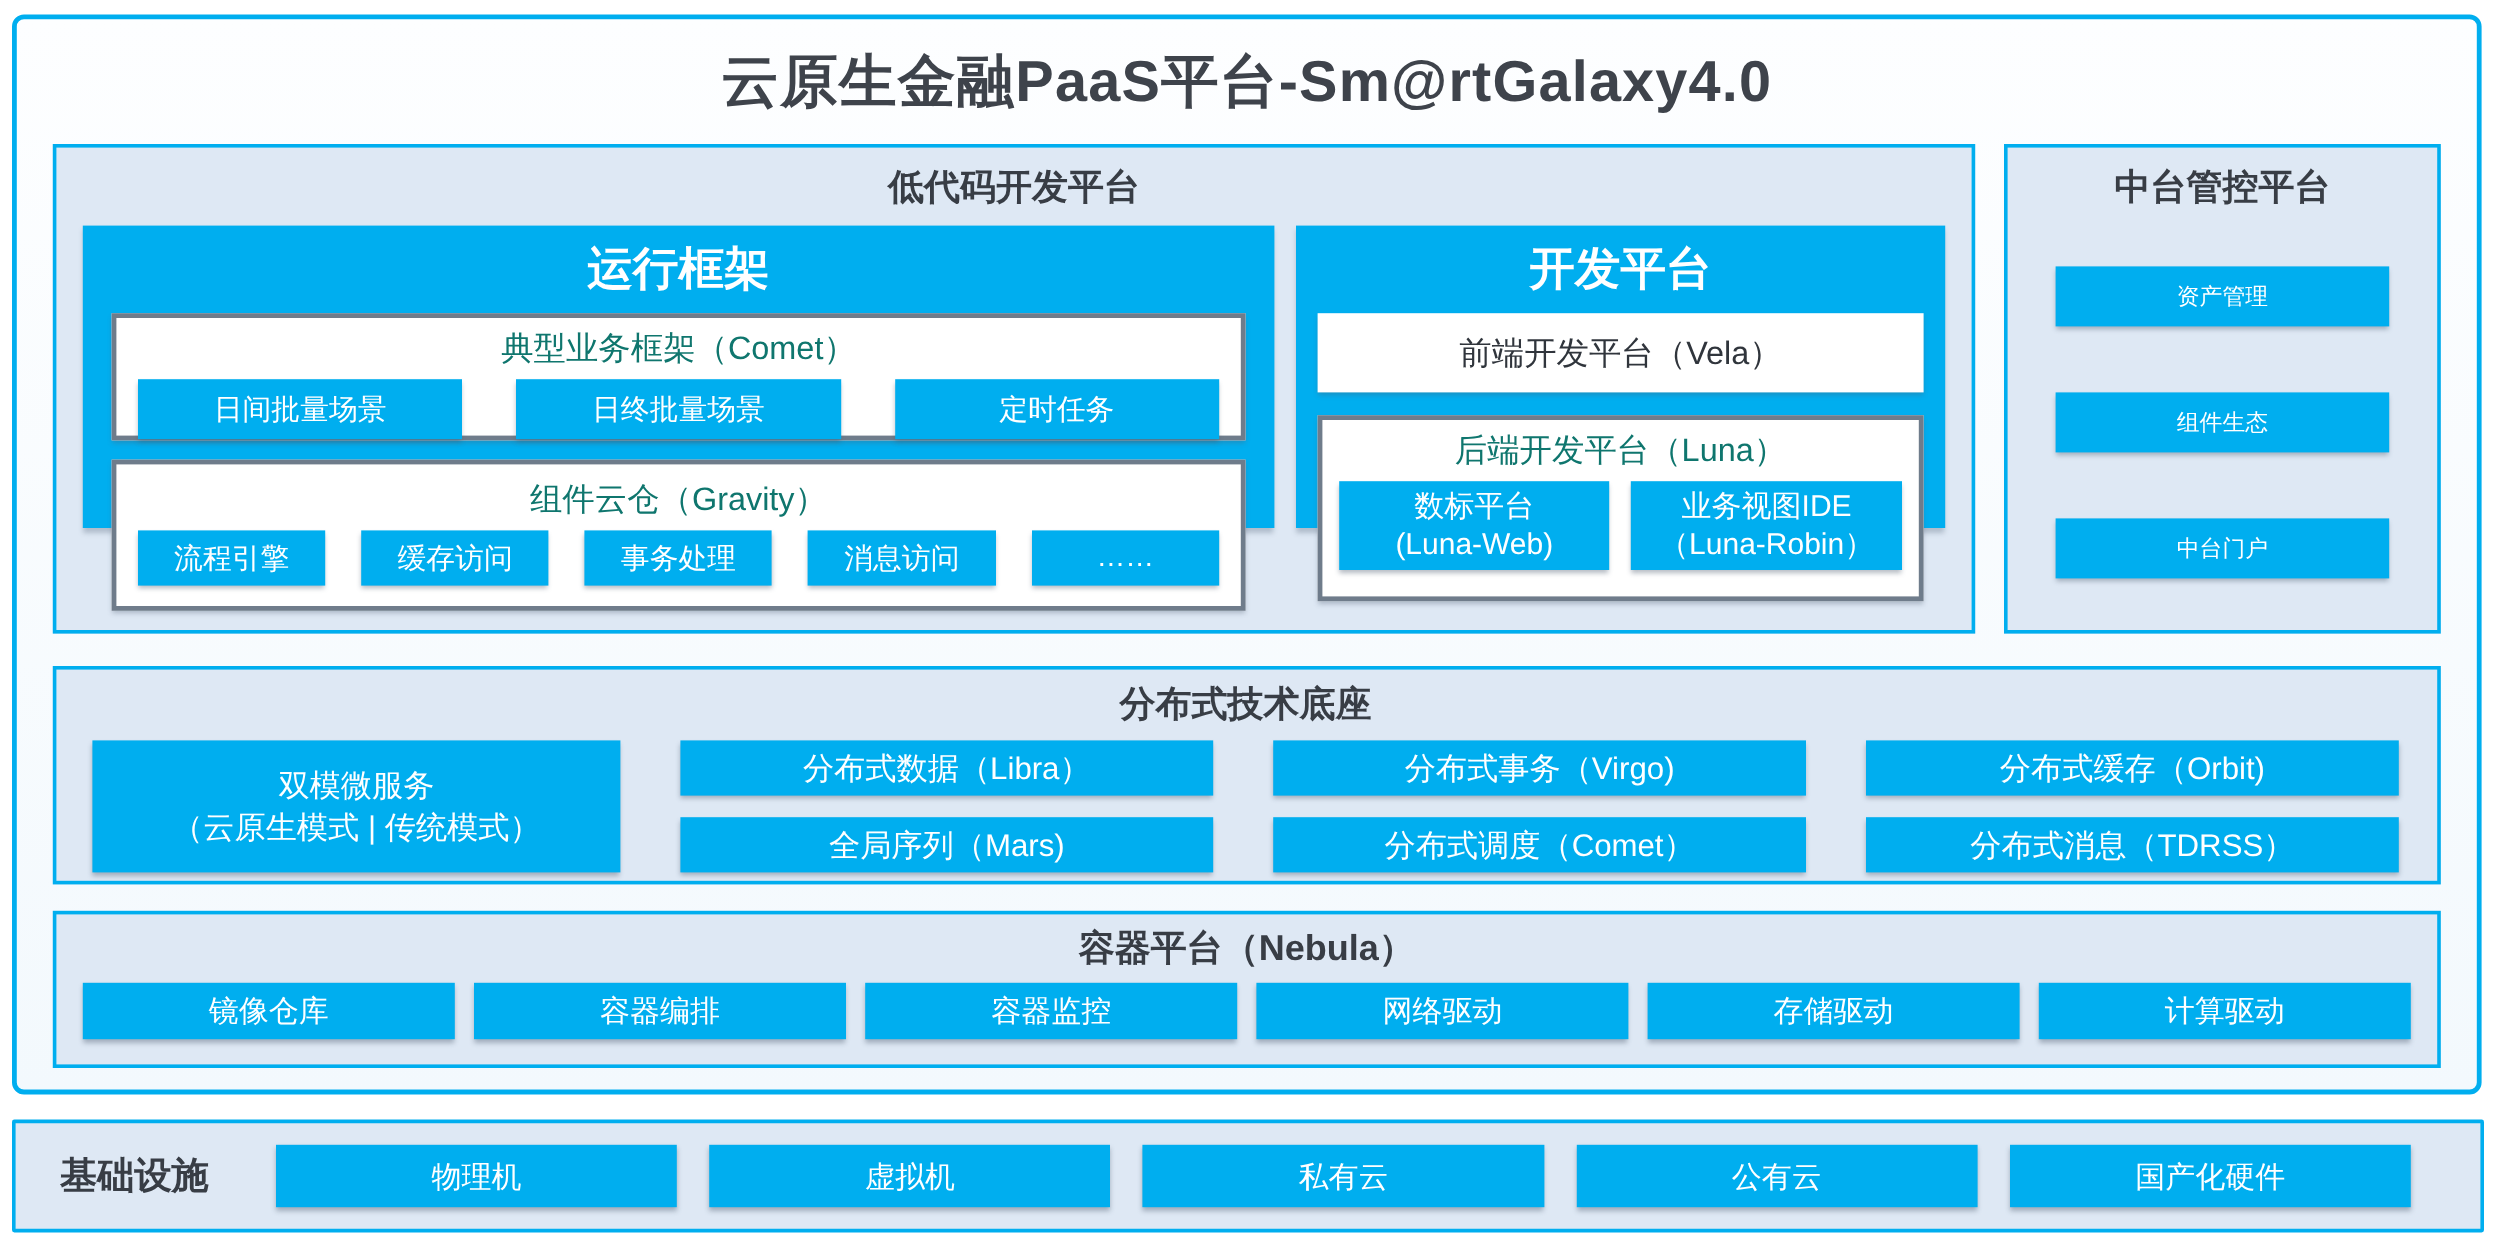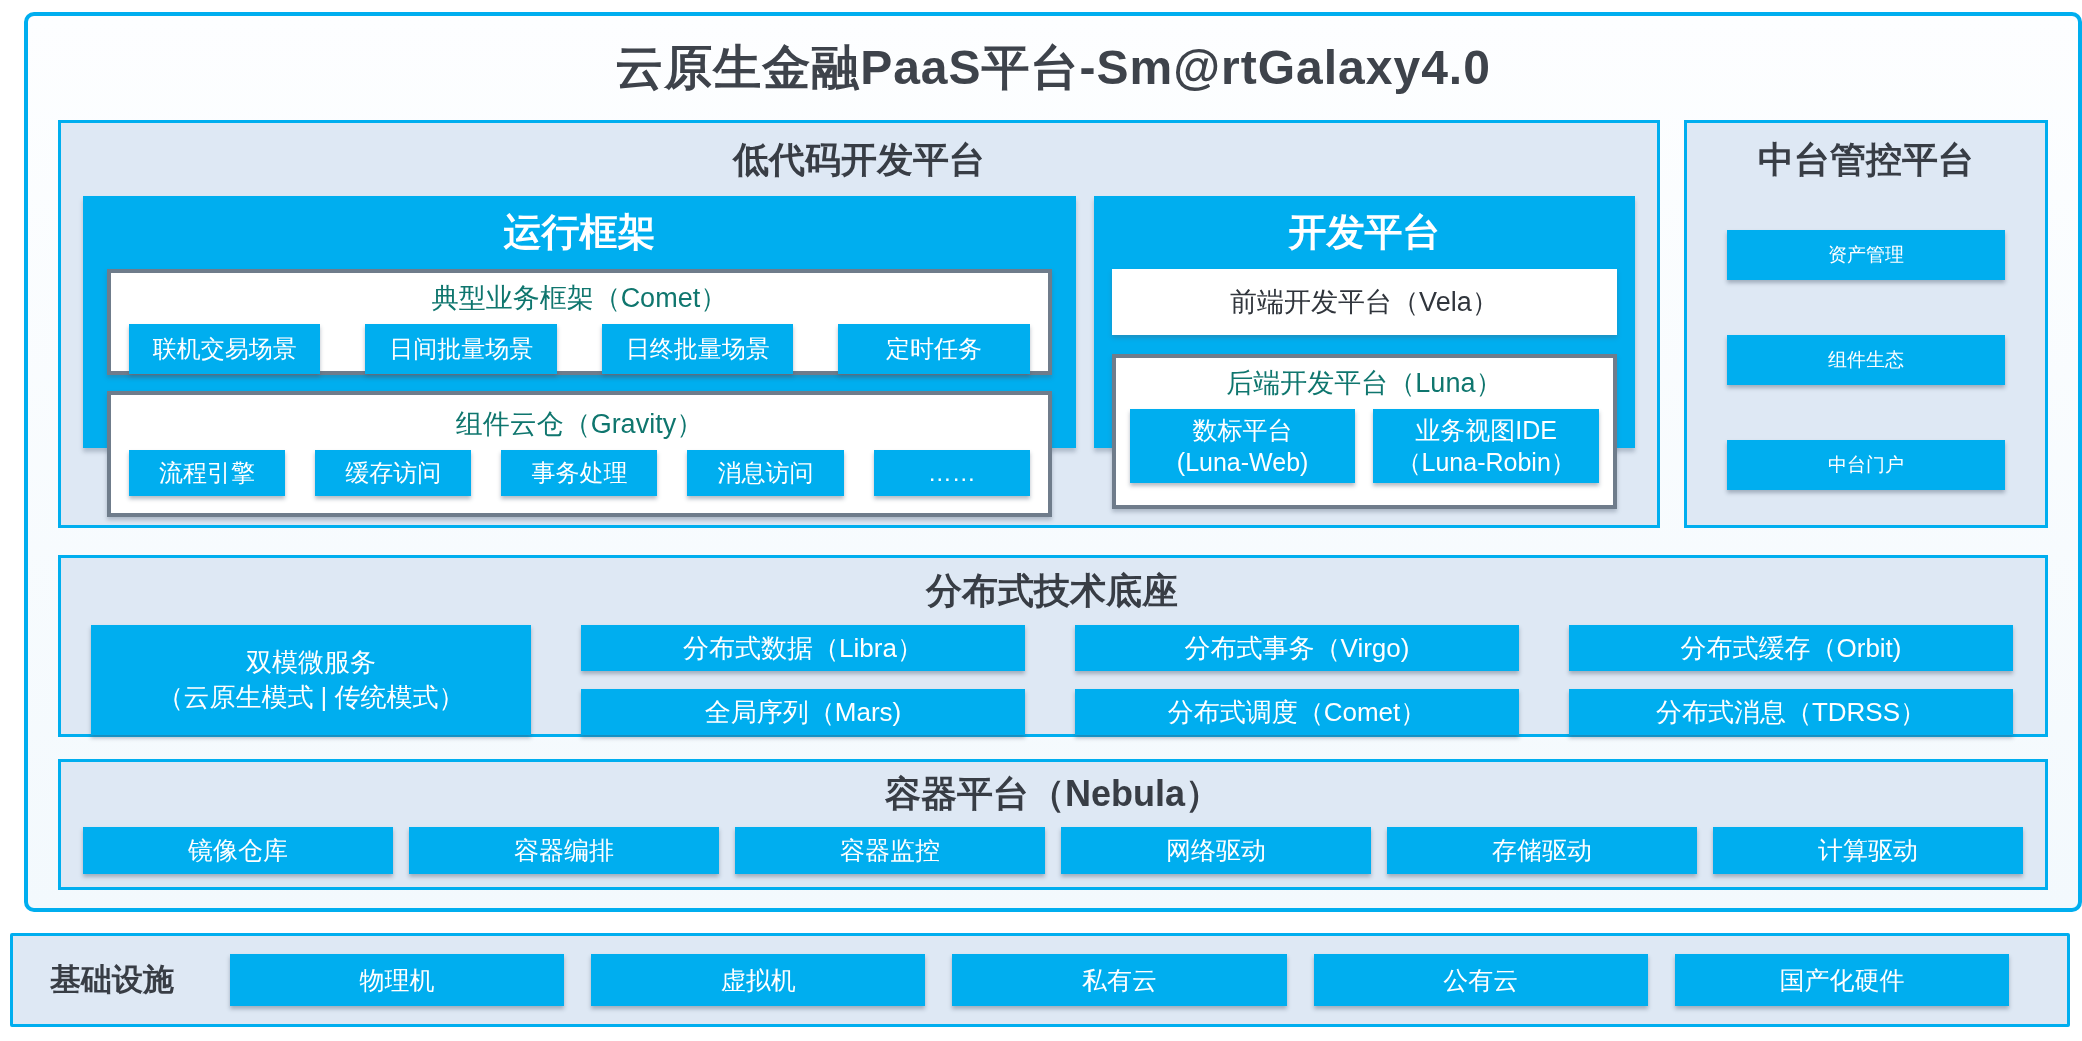--- a/index.html
+++ b/index.html
@@ -2,36 +2,36 @@
 <html><head>
 <meta charset="utf-8">
 <style>
   * { margin:0; padding:0; box-sizing:border-box; }
   html,body { background:#ffffff; }
   body { font-family:"Liberation Sans","DejaVu Sans",sans-serif; }
   .canvas { position:relative; width:2082px; height:1041px; background:#ffffff; overflow:hidden; }
 
   
   .outer-frame{
-    position:absolute; left:24px; top:12px; width:2058px; height:900px;
+    position:absolute; left:10px; top:12px; width:2058px; height:900px;
     border:4px solid #00AEEF; border-radius:10px;
     background:linear-gradient(180deg,#FDFEFF 0%,#F3F9FD 100%);
     padding:0 30px;
   }
   .main-title{
     height:104px; display:flex; align-items:center; justify-content:center;
     font-size:48px; font-weight:bold; color:#3E434B; letter-spacing:1px;
   }
 
   
   .container{
     background:#DEE8F4; border:3px solid #00AEEF;
   }
   .sec-title{
-    text-align:center; font-size:36px; font-weight:bold; color:#383D45;
+    text-align:center; font-size:30px; font-weight:bold; color:#383D45;
     padding:13px 0 11px;
   }
 
   
   .row1{ display:flex; gap:24px; height:408px; }
   .low-code{ flex:1; padding:0 22px 10px; }
   .panels{ display:flex; gap:18px; height:252px; }
 
   .blue-panel{
     background:#00AEEF; box-shadow:0 4px 4px rgba(90,105,125,.35);
@@ -126,21 +126,20 @@
         <div class="sec-title">低代码开发平台</div>
 
         <div class="panels">
 
           <div class="blue-panel runtime">
             <div class="panel-title">运行框架</div>
 
             <div class="white-box comet">
               <div class="box-title">典型业务框架（Comet）</div>
               <div class="btn-row">
-                <div class="btn">联机交易场景</div>
                 <div class="btn">日间批量场景</div>
                 <div class="btn">日终批量场景</div>
                 <div class="btn">定时任务</div>
               </div>
             </div>
 
             <div class="white-box gravity">
               <div class="box-title">组件云仓（Gravity）</div>
               <div class="btn-row">
                 <div class="btn">流程引擎</div>

